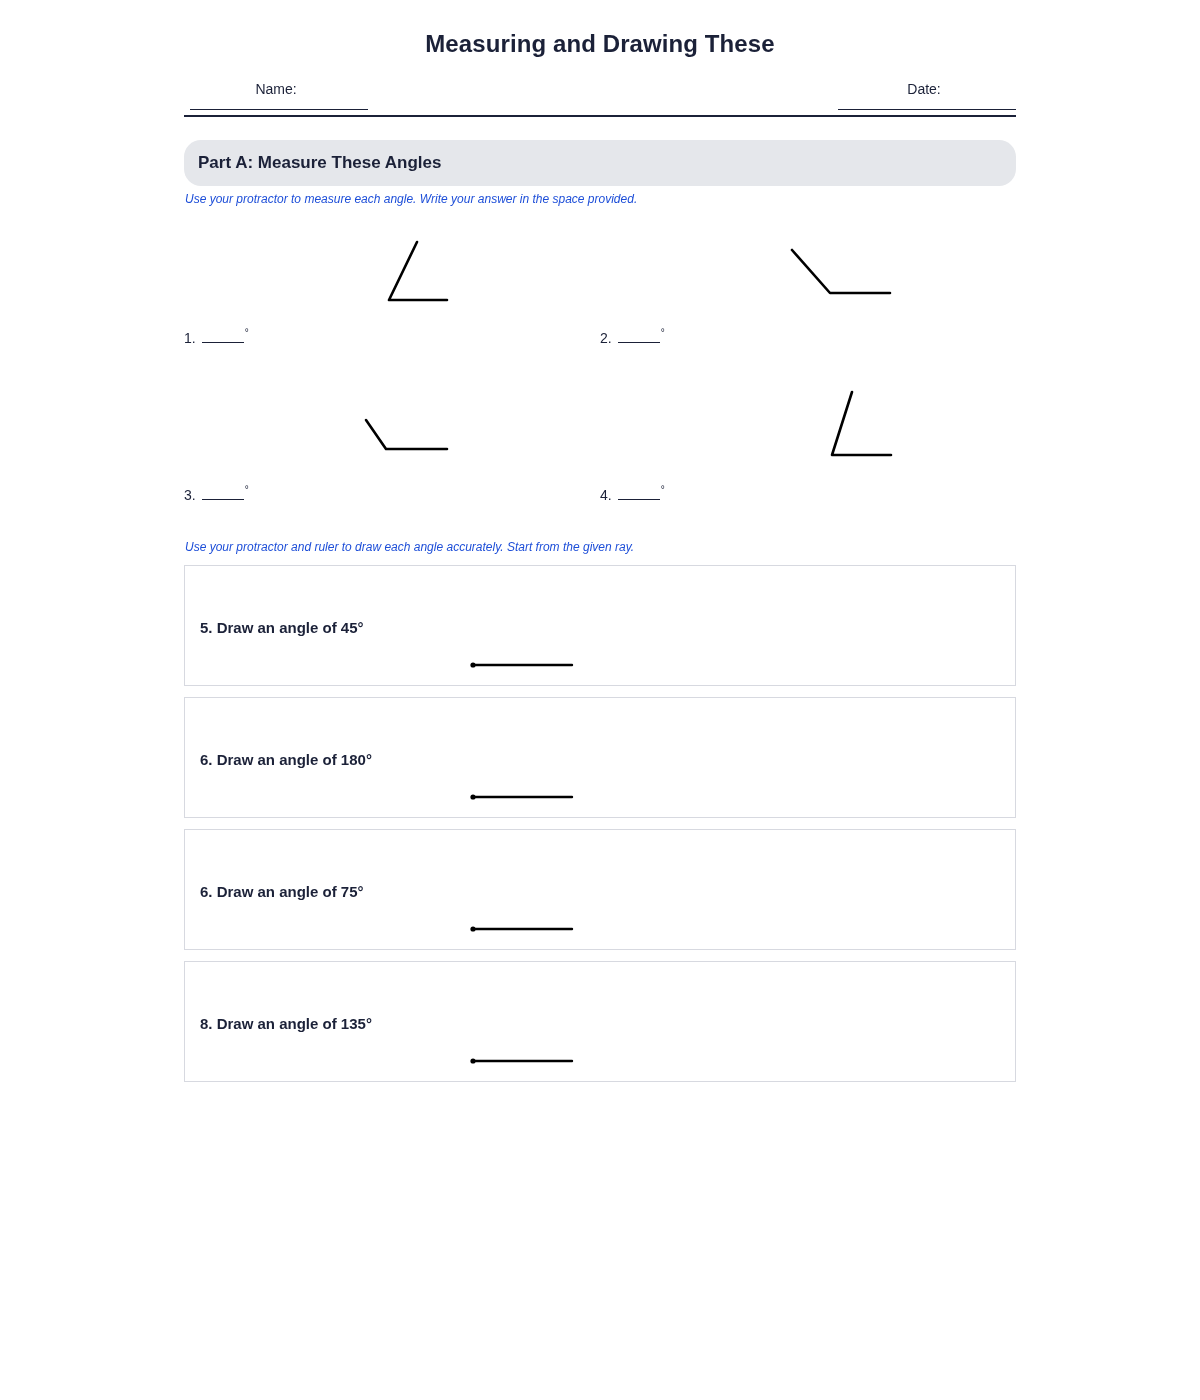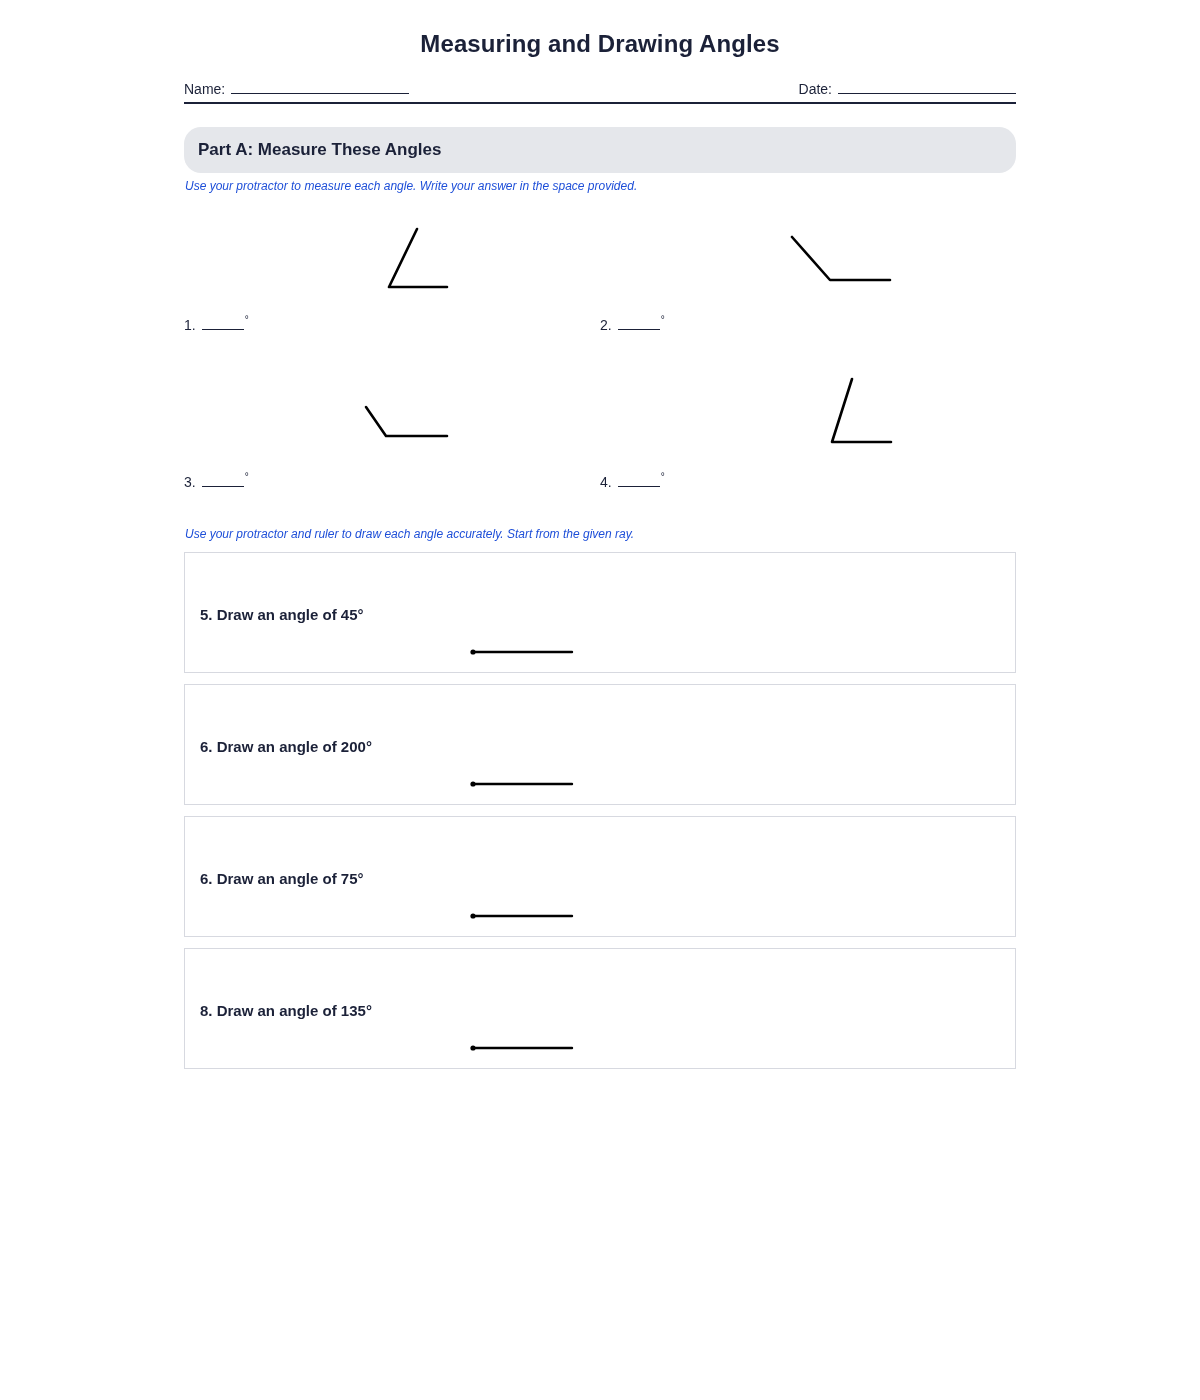--- a/index.html
+++ b/index.html
@@ -35,22 +35,23 @@
   .namedate {
     display: flex;
     justify-content: space-between;
     align-items: flex-end;
     margin-top: 23px;
     font-size: 14px;
     color: #1b2138;
   }
   .nd-field {
     display: flex;
-    align-items: flex-start;
+    align-items: center;
     white-space: nowrap;
+    flex-direction: column;
   }
   .nd-label { font-size: 14px; }
   .nd-blank {
     display: inline-block;
     border-bottom: 1.3px solid #1b2138;
     height: 13px;
     margin-left: 6px;
   }
   .nd-blank.name-blank { width: 178px; }
   .nd-blank.date-blank { width: 178px; }
@@ -140,21 +141,21 @@
     left: 285px;
     bottom: 14px;
   }
   .given-ray svg { display: block; }
 </style>
 </head>
 <body>
 
 <div class="page">
 
-  <h1 class="sheet-title">Measuring and Drawing Angles</h1>
+  <h1 class="sheet-title">Measuring and Drawing These</h1>
 
   <div class="namedate">
     <div class="nd-field">
       <span class="nd-label">Name:</span>
       <span class="nd-blank name-blank"></span>
     </div>
     <div class="nd-field">
       <span class="nd-label">Date:</span>
       <span class="nd-blank date-blank"></span>
     </div>
@@ -232,21 +233,21 @@
     <div class="draw-title">5. Draw an angle of 45°</div>
     <div class="given-ray">
       <svg width="110" height="12" viewBox="0 0 110 12">
         <line x1="3" y1="6" x2="102" y2="6" stroke="#000000" stroke-width="2.4" stroke-linecap="round"></line>
         <circle cx="3" cy="6" r="2.6" fill="#000000"></circle>
       </svg>
     </div>
   </div>
 
   <div class="draw-box">
-    <div class="draw-title">6. Draw an angle of 200°</div>
+    <div class="draw-title">6. Draw an angle of 180°</div>
     <div class="given-ray">
       <svg width="110" height="12" viewBox="0 0 110 12">
         <line x1="3" y1="6" x2="102" y2="6" stroke="#000000" stroke-width="2.4" stroke-linecap="round"></line>
         <circle cx="3" cy="6" r="2.6" fill="#000000"></circle>
       </svg>
     </div>
   </div>
 
   <div class="draw-box">
     <div class="draw-title">6. Draw an angle of 75°</div>

